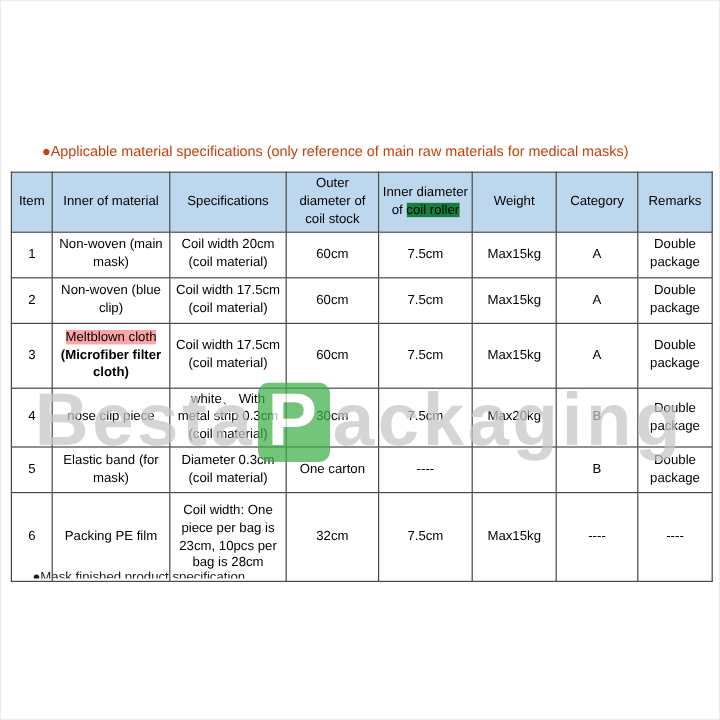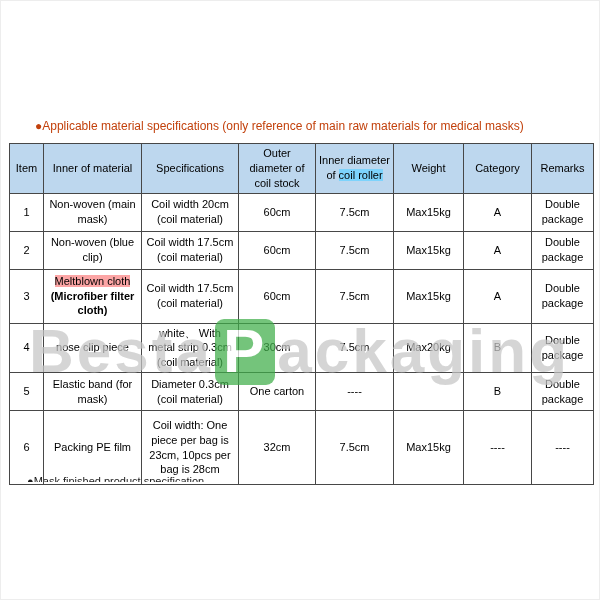--- a/index.html
+++ b/index.html
@@ -38,21 +38,21 @@
     padding:2px 3px;
     line-height:1.35;
     font-weight:normal;
     word-wrap:break-word;
   }
   .spec-table thead th { background:#bdd7ee; }
   tr.h48 { height:48px; }
   tr.h38 { height:38px; }
   tr.h54 { height:54px; }
   tr.h74 { height:74px; }
-  .hl-header { background:#7dd3fc; }
+  .hl-header { background:#15803d; }
   .hl-cell { background:#fca5a5; }
   .name-rest { display:block;font-weight:bold; }
   .watermark {
     position:absolute;
     left:28px; top:318px;
     width:560px;
     font-size:62px;
     font-weight:bold;
     color:#c6c6c6;
     opacity:0.72;

